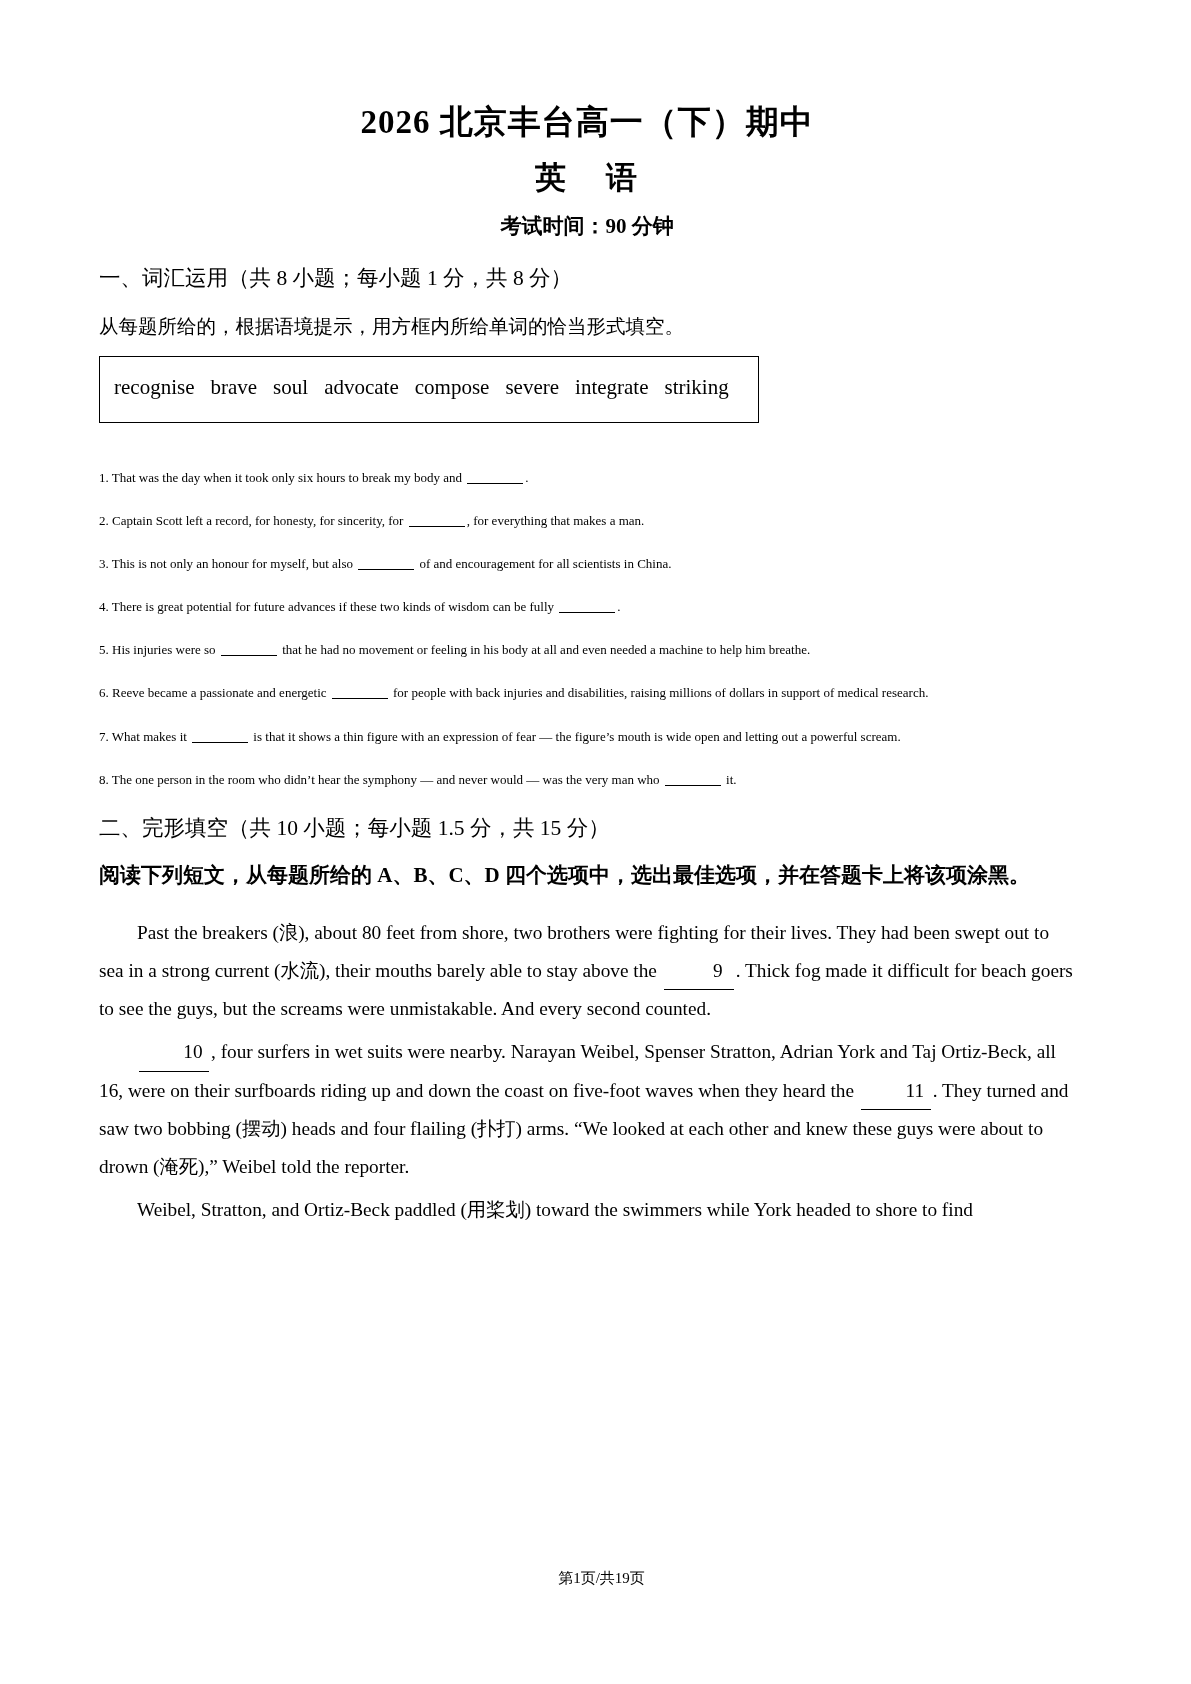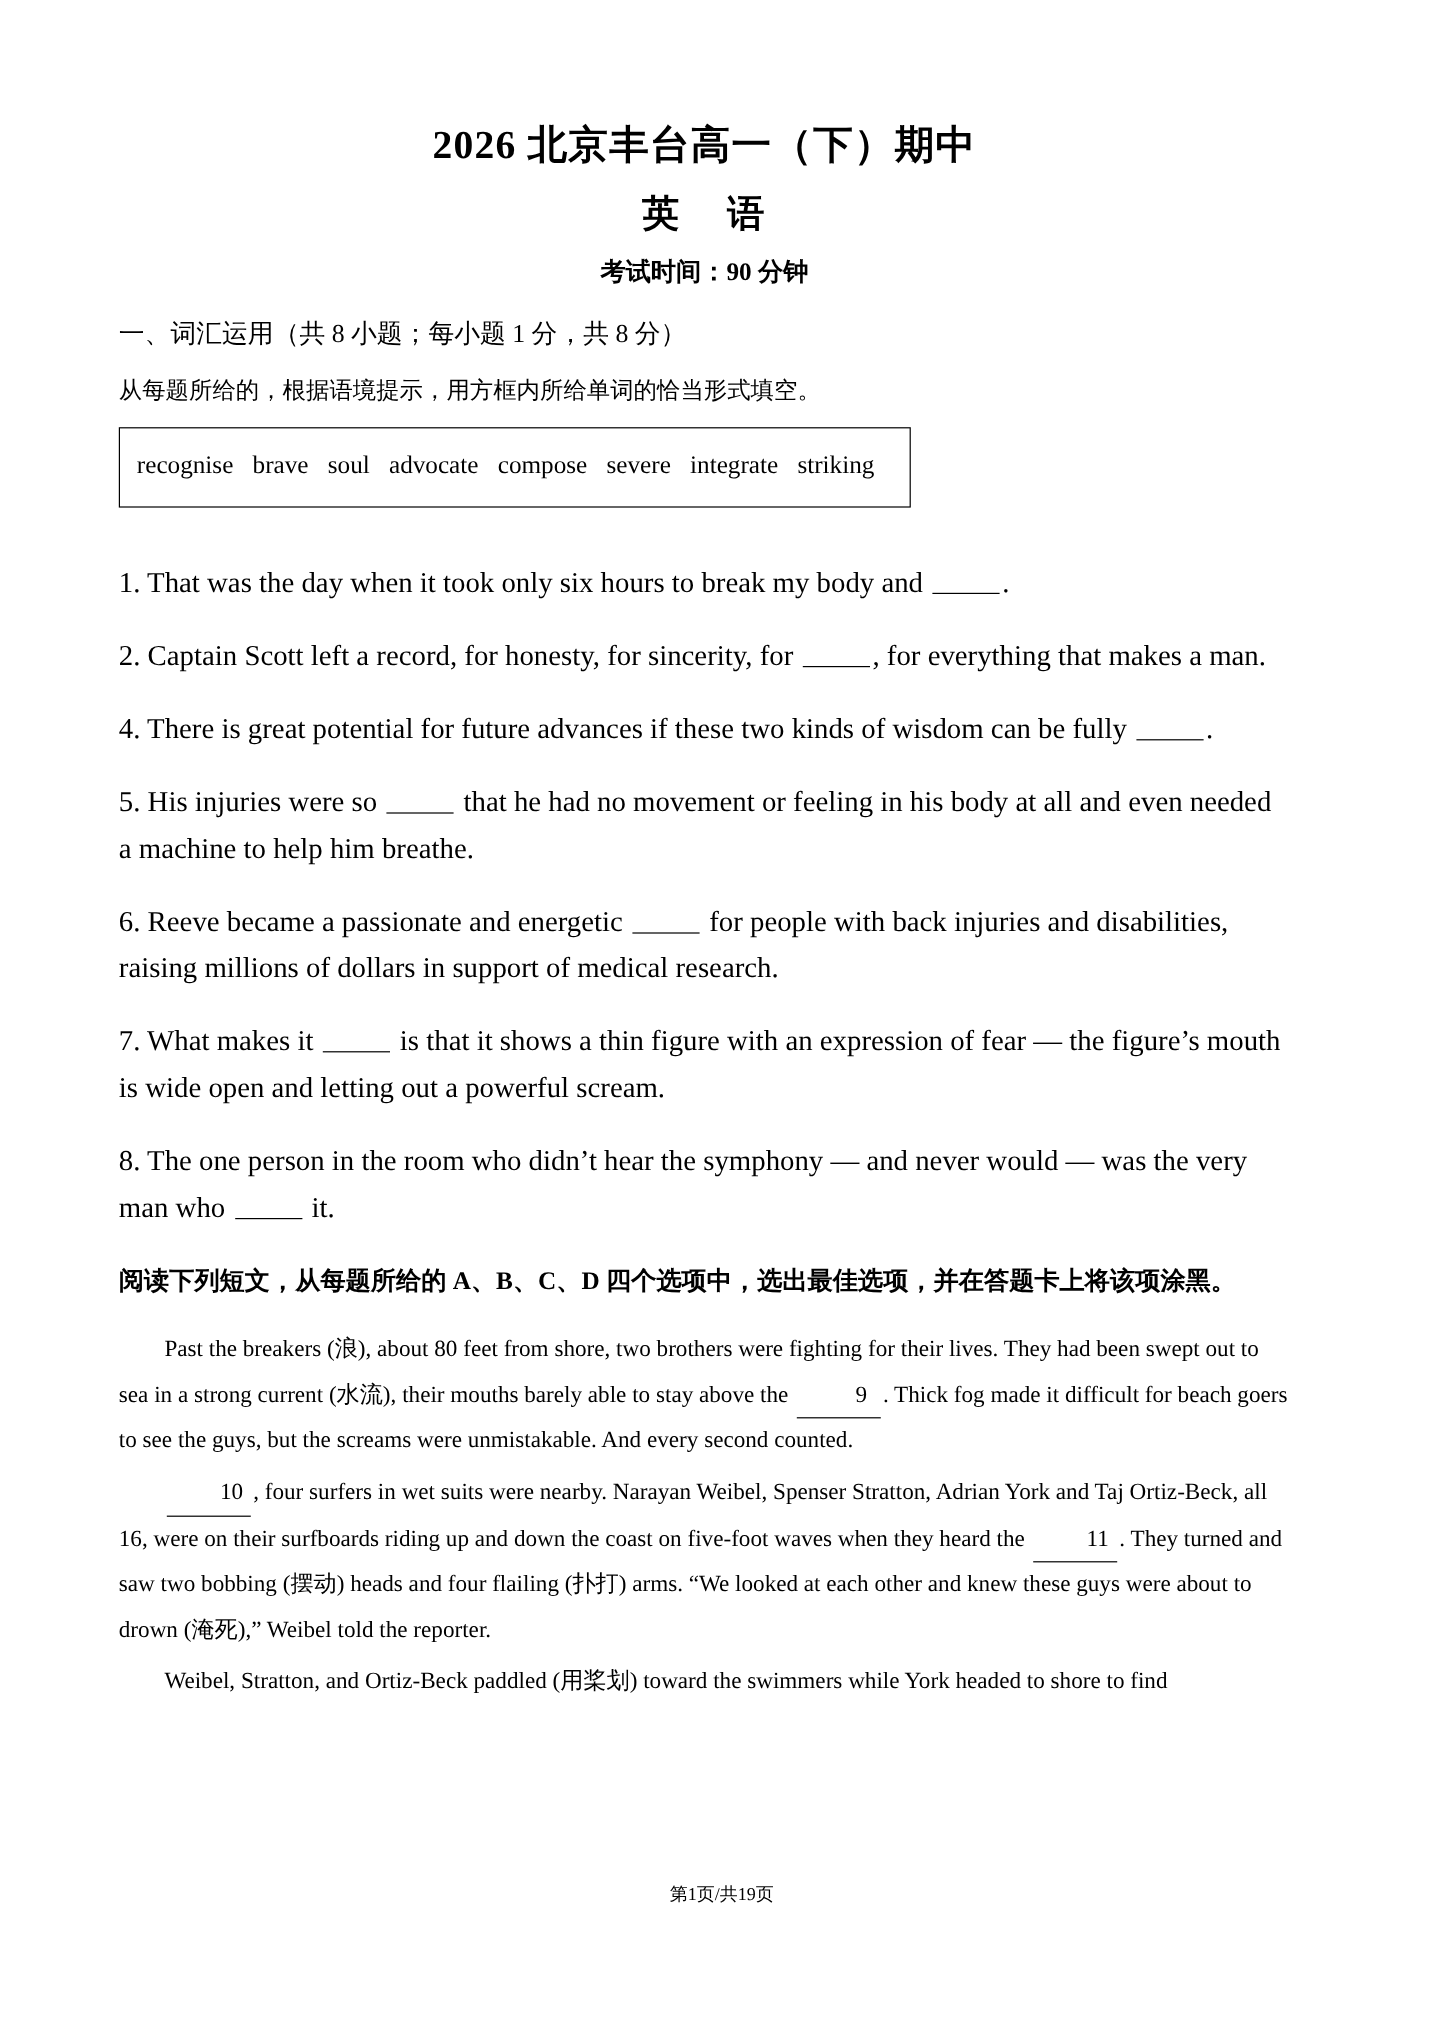--- a/index.html
+++ b/index.html
@@ -83,21 +83,21 @@
     white-space: nowrap;
   }
   .word-box-inner .w { margin-right: 16px; }
   .word-box-inner .w:last-child { margin-right: 0; }
 
   
   .items {
     margin-top: 44px;
   }
   .item {
-    font-size: 24px;
+    font-size: 13px;
     line-height: 1.62;
     margin: 0 0 22px 0;
     text-align: left;
   }
   .blank {
     display: inline-block;
     border-bottom: 1px solid #000;
     min-width: 56px;
     height: 1em;
     vertical-align: -2px;
@@ -150,27 +150,29 @@
 
   <div class="section-directions">从每题所给的，根据语境提示，用方框内所给单词的恰当形式填空。</div>
 
   <div class="word-box">
     <div class="word-box-inner" id="word-bank"><span class="w">recognise</span><span class="w">brave</span><span class="w">soul</span><span class="w">advocate</span><span class="w">compose</span><span class="w">severe</span><span class="w">integrate</span><span class="w">striking</span></div>
   </div>
 
   <div class="items" id="vocab-items">
       <div class="item"><span>1. </span><span>That was the day when it took only six hours to break my body and </span><span class="blank"></span><span>.</span></div>
       <div class="item"><span>2. </span><span>Captain Scott left a record, for honesty, for sincerity, for </span><span class="blank"></span><span>, for everything that makes a man.</span></div>
+      <div class="item"><span>3. </span><span>This is not only an honour for myself, but also </span><span class="blank"></span><span> of and encouragement for all scientists in China.</span></div>
       <div class="item"><span>4. </span><span>There is great potential for future advances if these two kinds of wisdom can be fully </span><span class="blank"></span><span>.</span></div>
       <div class="item"><span>5. </span><span>His injuries were so </span><span class="blank"></span><span> that he had no movement or feeling in his body at all and even needed a machine to help him breathe.</span></div>
       <div class="item"><span>6. </span><span>Reeve became a passionate and energetic </span><span class="blank"></span><span> for people with back injuries and disabilities, raising millions of dollars in support of medical research.</span></div>
       <div class="item"><span>7. </span><span>What makes it </span><span class="blank"></span><span> is that it shows a thin figure with an expression of fear —  the figure’s mouth is wide open and letting out a powerful scream.</span></div>
       <div class="item"><span>8. </span><span>The one person in the room who didn’t hear the symphony —  and never would —  was the very man who </span><span class="blank"></span><span> it.</span></div>
     </div>
 
+  <div class="section-heading">二、完形填空（共 10 小题；每小题 1.5 分，共 15 分）</div>
 
   <div class="section-directions-bold">阅读下列短文，从每题所给的 A、B、C、D 四个选项中，选出最佳选项，并在答题卡上将该项涂黑。</div>
 
   <div class="passage" id="cloze-passage">
       <p><span>Past the breakers (浪), about 80 feet from shore, two brothers were fighting for their lives. They had been swept out to sea in a strong current (水流), their mouths barely able to stay above the </span><span class="numblank">9</span><span>. Thick fog made it difficult for beach goers to see the guys, but the screams were unmistakable. And every second counted.</span></p>
       <p><span class="numblank">10</span><span>, four surfers in wet suits were nearby. Narayan Weibel, Spenser Stratton, Adrian York and Taj Ortiz-Beck, all 16, were on their surfboards riding up and down the coast on five-foot waves when they heard the </span><span class="numblank">11</span><span>. They turned and saw two bobbing (摆动) heads and four flailing (扑打) arms. “We looked at each other and knew these guys were about to drown (淹死),” Weibel told the reporter.</span></p>
       <p><span>Weibel, Stratton, and Ortiz-Beck paddled (用桨划) toward the swimmers while York headed to shore to find</span></p>
     </div>
 
 </div>

